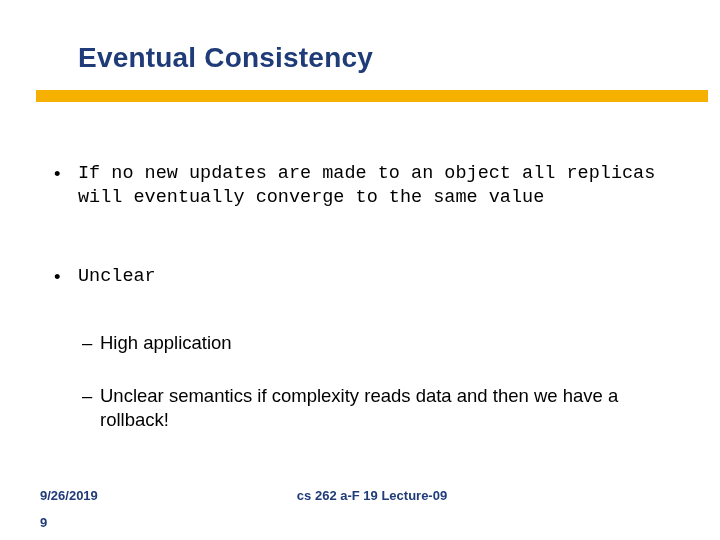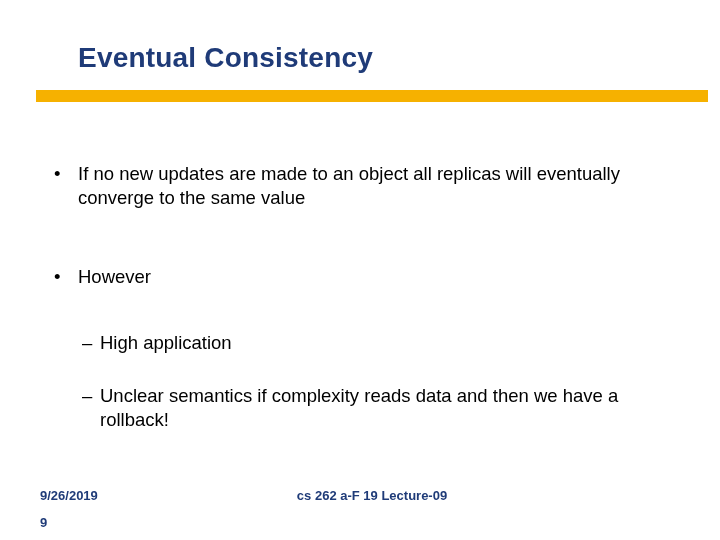--- a/index.html
+++ b/index.html
@@ -41,20 +41,21 @@
     margin-bottom: 18px;
   }
   .l1 .bullet {
     width: 20px;
     flex: 0 0 20px;
     text-align: left;
     padding-left: 2px;
   }
   .l1 .text {
     flex: 1;
+    font-family: Liberation Mono, monospace;
   }
   .l2 {
     display: flex;
     margin: 4px 0 4px 24px;
   }
   .l2 .dash {
     width: 18px;
     flex: 0 0 18px;
   }
   .l2 .text {
@@ -97,21 +98,21 @@
 
     <div class="l1">
       <div class="bullet">•</div>
       <div class="text">If no new updates are made to an object all replicas will eventually converge to the same value</div>
     </div>
 
     <div class="gap"></div>
 
     <div class="l1">
       <div class="bullet">•</div>
-      <div class="text">However</div>
+      <div class="text">Unclear</div>
     </div>
 
     <div class="l2">
       <div class="dash">–</div>
       <div class="text">High application</div>
     </div>
 
     <div class="l2">
       <div class="dash">–</div>
       <div class="text">Unclear semantics if complexity reads data and then we have a rollback!</div>

